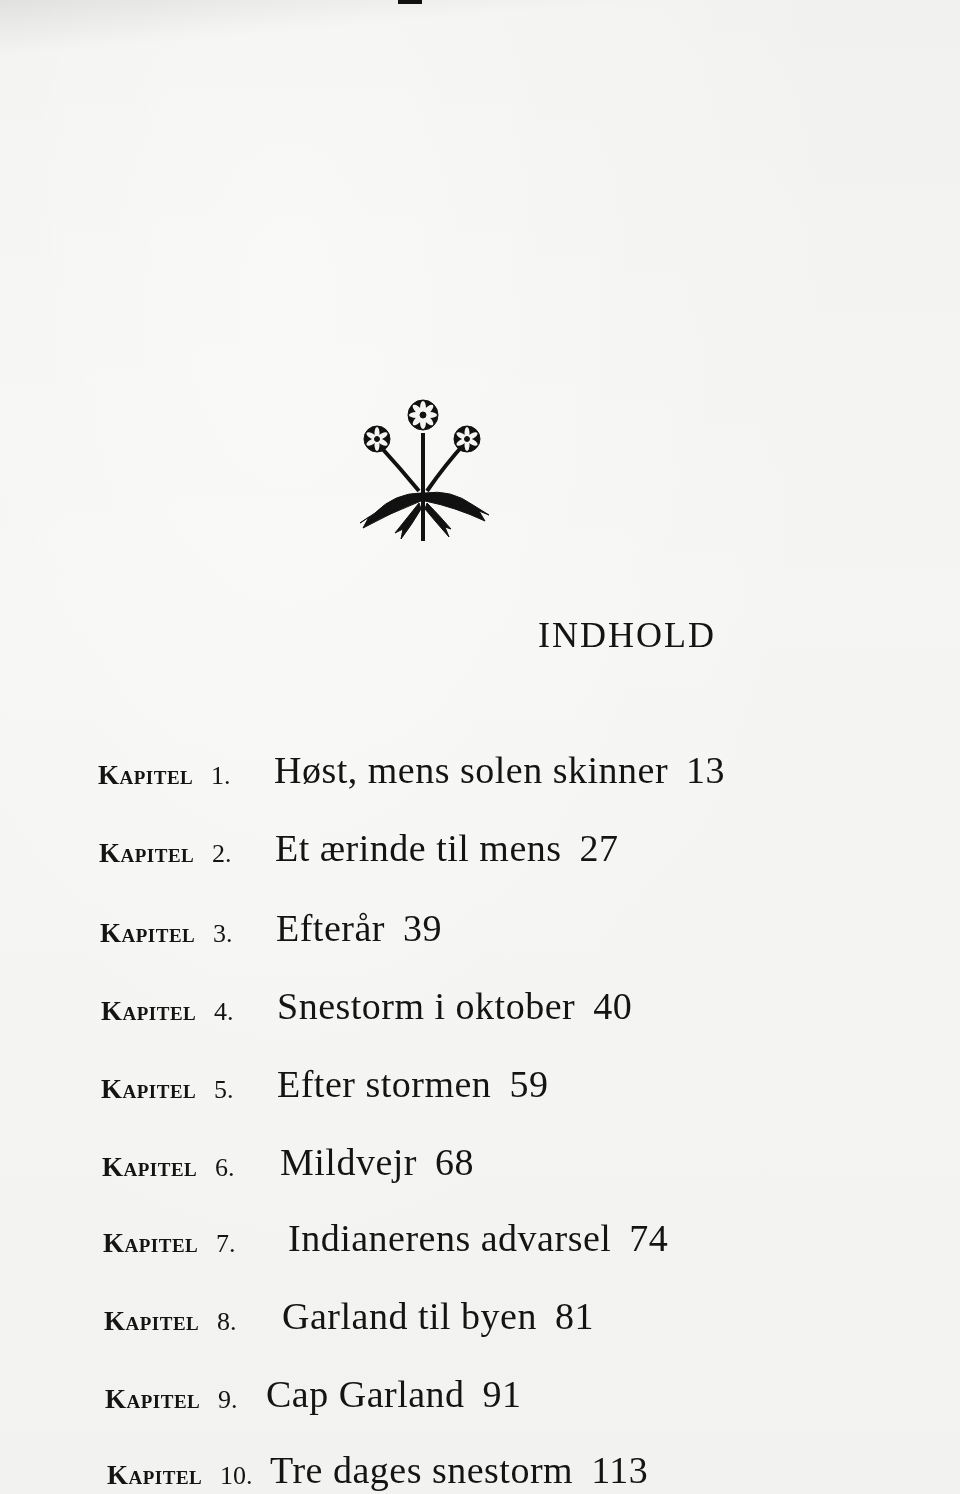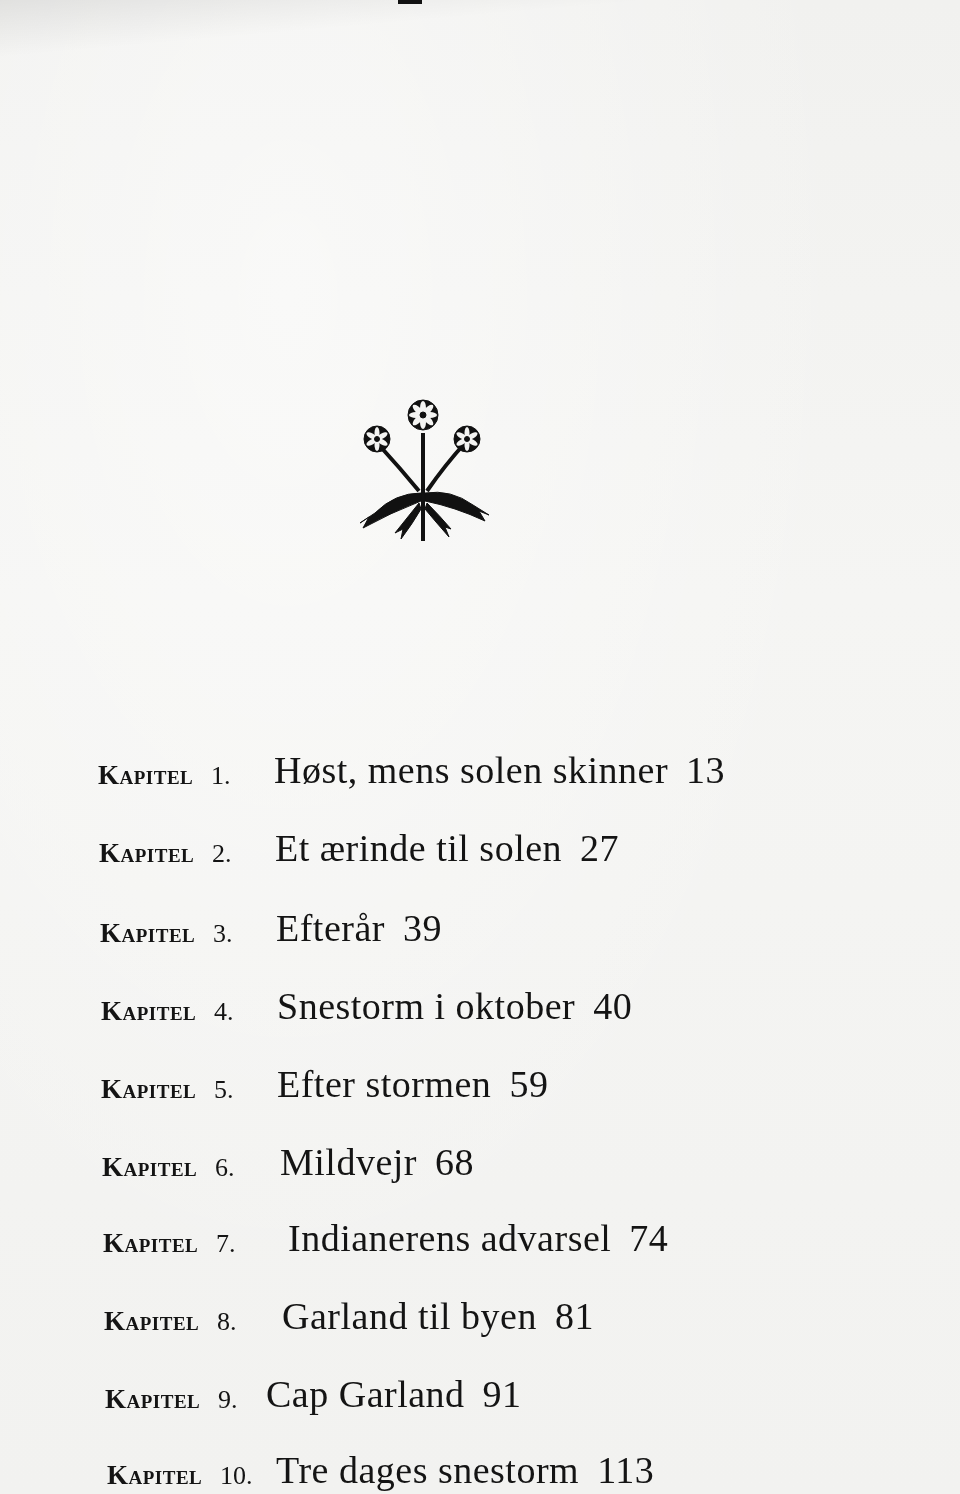--- a/index.html
+++ b/index.html
@@ -90,31 +90,32 @@
           <ellipse rx="2.5" ry="6" transform="rotate(120) translate(0,-6)"></ellipse>
           <ellipse rx="2.5" ry="6" transform="rotate(180) translate(0,-6)"></ellipse>
           <ellipse rx="2.5" ry="6" transform="rotate(240) translate(0,-6)"></ellipse>
           <ellipse rx="2.5" ry="6" transform="rotate(300) translate(0,-6)"></ellipse>
         </g>
         <circle r="2.5" fill="#111"></circle>
       </g>
     </g>
   </svg>
 
+  <div class="heading">INDHOLD</div>
 
   <div id="toc">
     <div class="toc-row" style="top:748px">
       <span class="toc-label" style="left:98px;top:12px">Kapitel</span>
       <span class="toc-num" style="left:211px;top:13px">1.</span>
       <span class="toc-title" style="left:274px;top:0"><span>Høst, mens solen skinner</span><span class="toc-page">13</span></span>
     </div>
     <div class="toc-row" style="top:826px">
       <span class="toc-label" style="left:99px;top:12px">Kapitel</span>
       <span class="toc-num" style="left:212px;top:13px">2.</span>
-      <span class="toc-title" style="left:275px;top:0"><span>Et ærinde til solen</span><span class="toc-page">27</span></span>
+      <span class="toc-title" style="left:275px;top:0"><span>Et ærinde til mens</span><span class="toc-page">27</span></span>
     </div>
     <div class="toc-row" style="top:906px">
       <span class="toc-label" style="left:100px;top:12px">Kapitel</span>
       <span class="toc-num" style="left:213px;top:13px">3.</span>
       <span class="toc-title" style="left:276px;top:0"><span>Efterår</span><span class="toc-page">39</span></span>
     </div>
     <div class="toc-row" style="top:984px">
       <span class="toc-label" style="left:101px;top:12px">Kapitel</span>
       <span class="toc-num" style="left:214px;top:13px">4.</span>
       <span class="toc-title" style="left:277px;top:0"><span>Snestorm i oktober</span><span class="toc-page">40</span></span>
@@ -140,16 +141,16 @@
       <span class="toc-title" style="left:282px;top:0"><span>Garland til byen</span><span class="toc-page">81</span></span>
     </div>
     <div class="toc-row" style="top:1372px">
       <span class="toc-label" style="left:105px;top:12px">Kapitel</span>
       <span class="toc-num" style="left:218px;top:13px">9.</span>
       <span class="toc-title" style="left:266px;top:0"><span>Cap Garland</span><span class="toc-page">91</span></span>
     </div>
     <div class="toc-row" style="top:1448px">
       <span class="toc-label" style="left:107px;top:12px">Kapitel</span>
       <span class="toc-num" style="left:220px;top:13px">10.</span>
-      <span class="toc-title" style="left:276px;top:0"><span>Tre dages snestorm</span><span class="toc-page">113</span></span>
+      <span class="toc-title" style="left:270px;top:0"><span>Tre dages snestorm</span><span class="toc-page">113</span></span>
     </div>
   </div>
 </div>
 
 </body></html>

